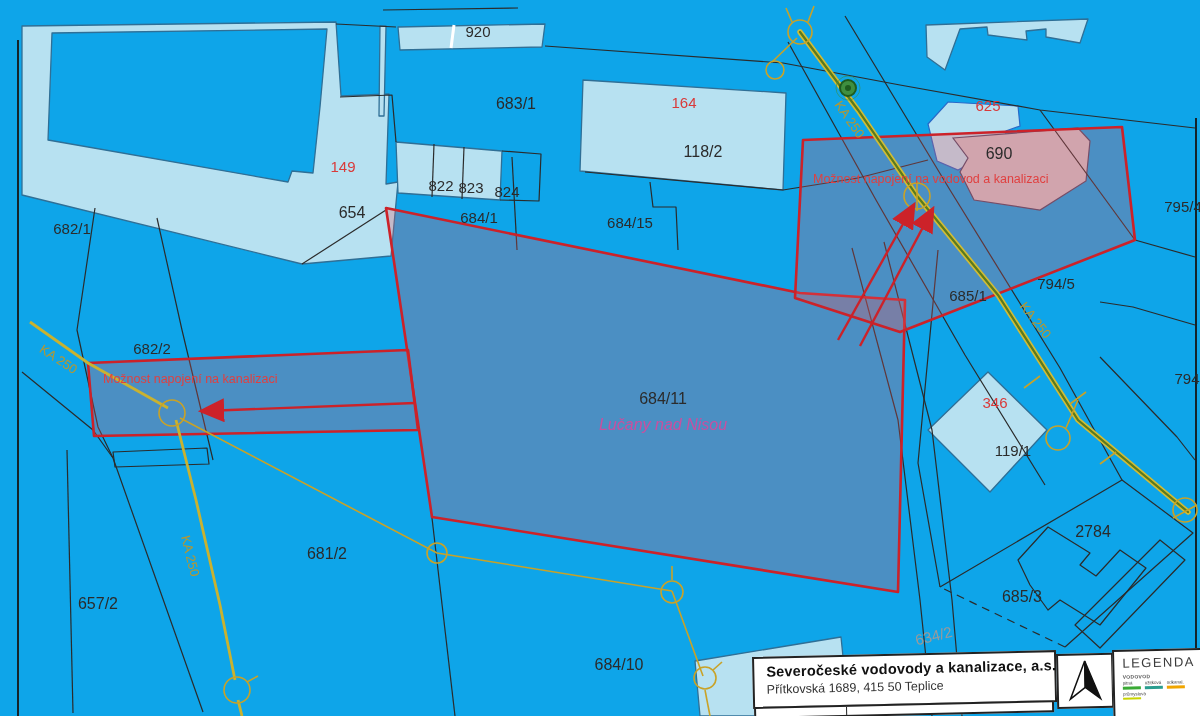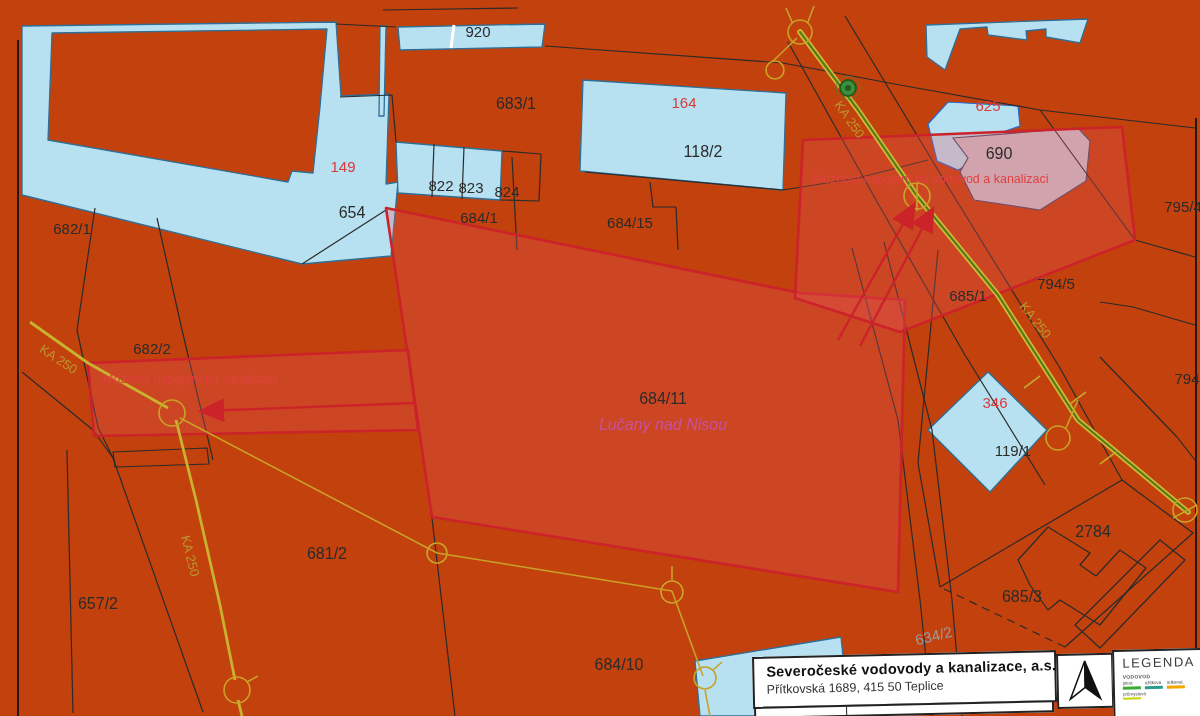--- a/index.html
+++ b/index.html
@@ -1,16 +1,16 @@
 <!DOCTYPE html>
 <html><head>
 <meta charset="utf-8">
 <style>
   html,body{margin:0;padding:0;background:#ffffff;}
-  #stage{position:relative;width:1200px;height:716px;overflow:hidden;background:#c2410c;
+  #stage{position:relative;width:1200px;height:716px;overflow:hidden;background:#0ea5e9;
          font-family:"Liberation Sans",sans-serif;}
   svg text{font-family:"Liberation Sans",sans-serif;}
   .blk{stroke:#2b2b2b;stroke-width:1.2;fill:none;stroke-linejoin:round;}
   .frame{stroke:#161616;stroke-width:1.8;fill:none;}
   .blue{fill:var(--parcel-blue);stroke:#2f6f96;stroke-width:1.3;stroke-linejoin:round;}
   .blue-noline{fill:var(--parcel-blue);stroke:#2868c8;stroke-width:1.2;}
   .grey{fill:#c8c2cb;stroke:#4a4a6a;stroke-width:1.2;}
   .red-zone{fill:var(--hl-red);fill-opacity:.28;stroke:var(--hl-stroke);stroke-width:2.6;stroke-linejoin:round;}
   .red-line{stroke:var(--hl-stroke);stroke-width:2.4;fill:none;}
   .pipe-outer{stroke:var(--pipe-y);stroke-width:5.5;fill:none;stroke-linecap:round;}

